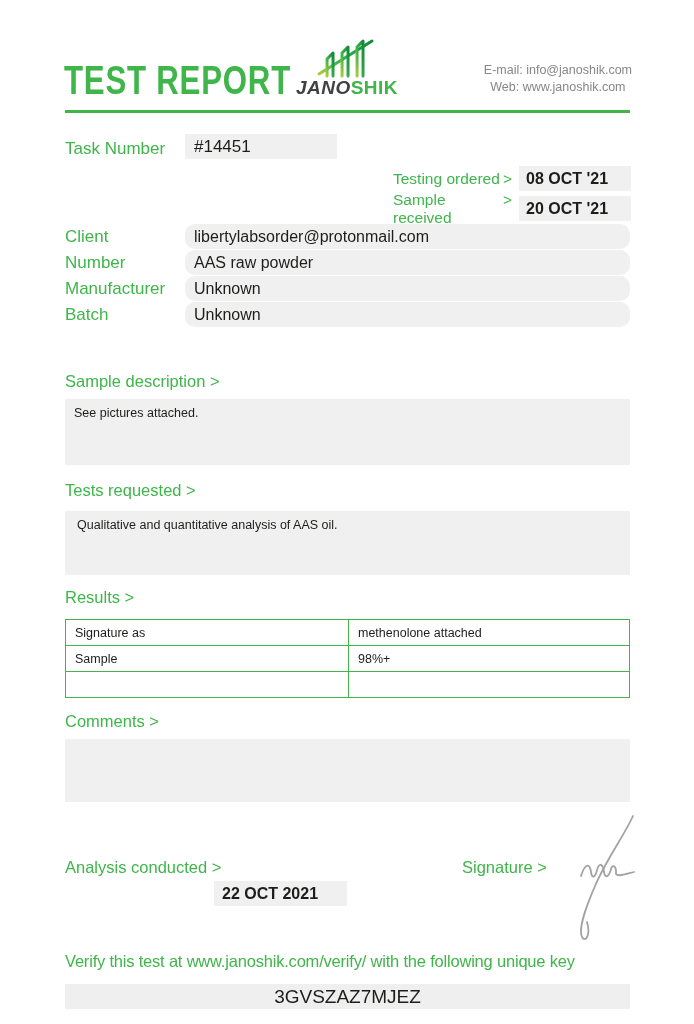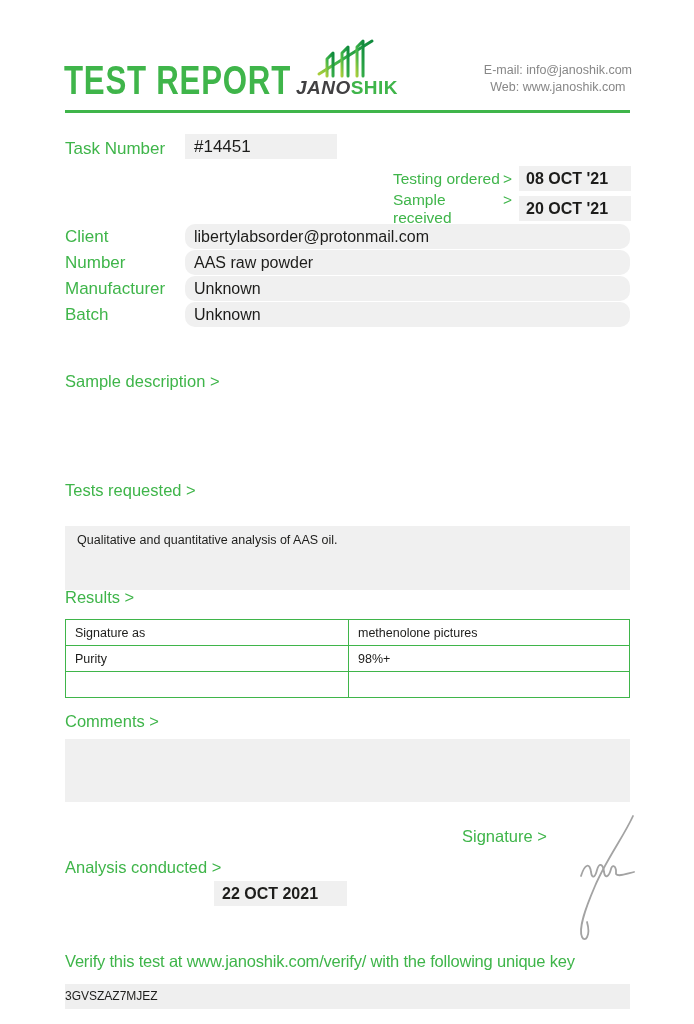--- a/index.html
+++ b/index.html
@@ -41,39 +41,39 @@
   .info-row{position:relative;height:26px;}
   .info-label{position:absolute;left:0;top:0;color:var(--green);font-size:17px;line-height:25px;}
   .info-value{position:absolute;left:120px;right:0;top:0;height:25px;background:var(--box);
               line-height:25px;padding-left:9px;font-size:16px;color:var(--dark);border-radius:10px;}
 
   
   .sec-heading{position:absolute;left:65px;color:var(--green);font-size:16.5px;white-space:nowrap;}
   .sec-box{position:absolute;left:65px;right:64px;background:var(--box);
            font-size:12.5px;color:var(--dark);padding:6px 9px;line-height:16px;}
   .h-desc{top:372px;}   .b-desc{top:399px;height:66px;}
-  .h-tests{top:481px;}  .b-tests{top:526px;height:64px;padding-left:12px;}
+  .h-tests{top:481px;}  .b-tests{top:511px;height:64px;padding-left:12px;}
   .h-results{top:588px;}
   .h-comments{top:712px;} .b-comments{top:739px;height:63px;}
 
   table.results{position:absolute;left:65px;top:619px;width:565px;border-collapse:collapse;}
   table.results td{border:1.5px solid var(--green);height:26px;font-size:12.5px;color:var(--dark);
                    padding:0 9px;vertical-align:middle;}
   table.results td:first-child{width:283px;}
 
   
   .analysis-label{position:absolute;left:65px;top:855px;color:var(--green);font-size:16.5px;line-height:25px;}
   .analysis-box{position:absolute;left:214px;top:853px;width:133px;height:25px;background:var(--box);
                 line-height:25px;padding-left:8px;font-size:16px;font-weight:700;color:var(--dark);white-space:nowrap;margin-top:28px;}
-  .signature-label{position:absolute;left:462px;top:824px;color:var(--green);font-size:16.5px;line-height:25px;}
+  .signature-label{position:absolute;left:462px;top:855px;color:var(--green);font-size:16.5px;line-height:25px;}
   .signature{position:absolute;left:556px;top:810px;}
   .verify{position:absolute;left:65px;top:952px;width:565px;color:var(--green);font-size:16.5px;
           white-space:nowrap;letter-spacing:-0.2px;}
   .key-box{position:absolute;left:65px;right:64px;top:984px;height:25px;background:#efefef;
-           line-height:25px;font-size:12px;color:var(--dark);}
+           text-align:center;line-height:25px;font-size:19px;color:var(--dark);}
 </style>
 </head>
 <body>
 
 <div class="page">
 
   <div class="title">TEST REPORT</div>
 
   <div class="logo">
     <svg width="64" height="42" viewBox="0 0 64 42">
@@ -142,33 +142,34 @@
       <div class="info-label">Manufacturer</div>
       <div class="info-value">Unknown</div>
     </div>
     <div class="info-row">
       <div class="info-label">Batch</div>
       <div class="info-value">Unknown</div>
     </div>
   </div>
 
   <div class="sec-heading h-desc">Sample description &gt;</div>
+  <div class="sec-box b-desc">See pictures attached.</div>
 
   <div class="sec-heading h-tests">Tests requested &gt;</div>
   <div class="sec-box b-tests">Qualitative and quantitative analysis of AAS oil.</div>
 
   <div class="sec-heading h-results">Results &gt;</div>
   <table class="results">
     <tbody>
       <tr>
         <td>Signature as</td>
-        <td>methenolone pictures</td>
+        <td>methenolone attached</td>
       </tr>
       <tr>
-        <td>Purity</td>
+        <td>Sample</td>
         <td>98%+</td>
       </tr>
       <tr>
         <td></td>
         <td></td>
       </tr>
     </tbody>
   </table>
 
   <div class="sec-heading h-comments">Comments &gt;</div>

